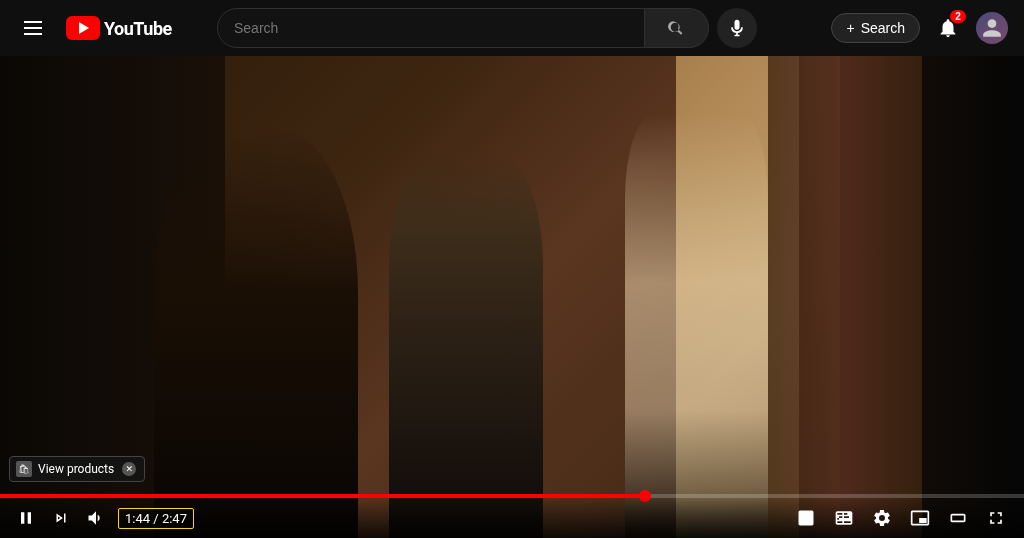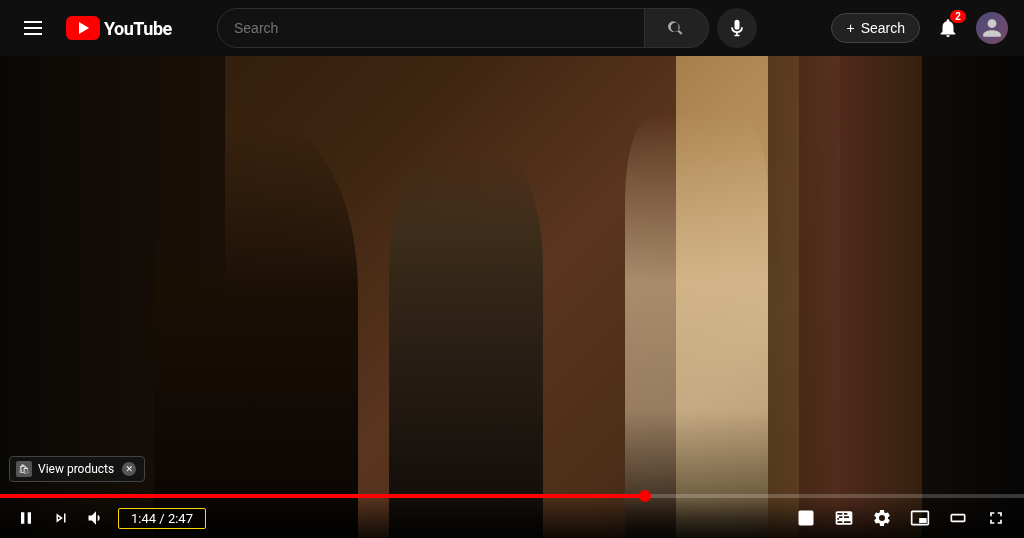--- a/index.html
+++ b/index.html
@@ -356,21 +356,21 @@
       align-items: center;
       justify-content: center;
       padding: 4px;
       font-size: 16px;
     }
     .time-display {
       font-size: 13px;
       color: #fff;
       white-space: nowrap;
       border: 1px solid #ffd700;
-      padding: 2px 12px;
+      padding: 2px 6px;
       border-radius: 2px;
       background: rgba(0,0,0,0.3);
     }
     .controls-right {
       margin-left: auto;
       display: flex;
       align-items: center;
       gap: 6px;
     }
     .ctrl-icon {

